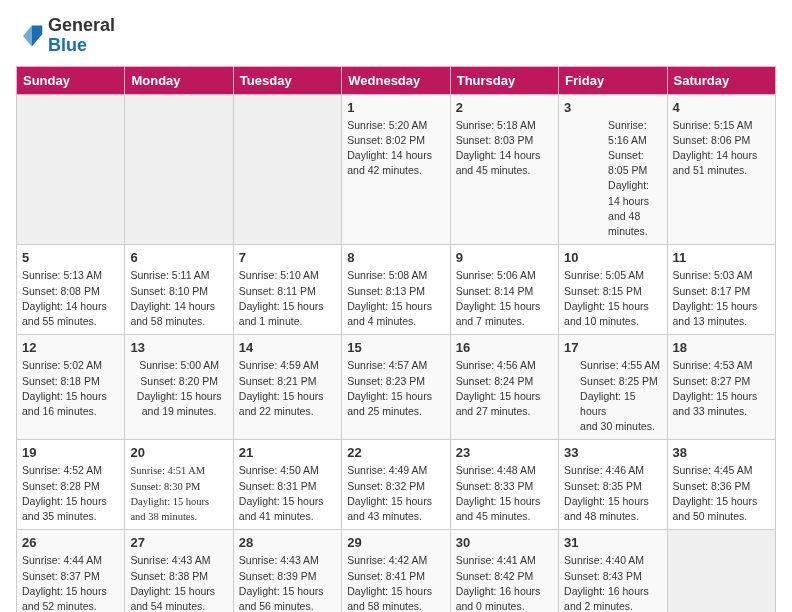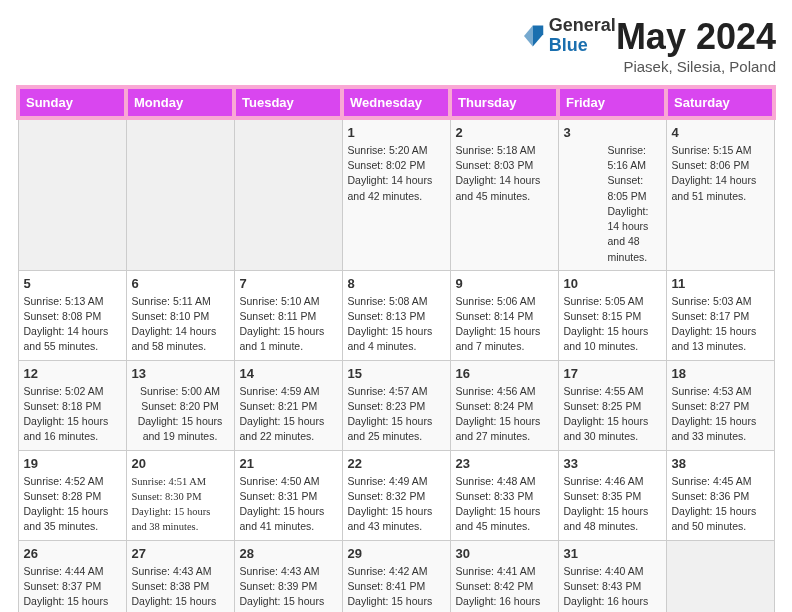--- a/index.html
+++ b/index.html
@@ -5,21 +5,21 @@
     * { box-sizing: border-box; margin: 0; padding: 0; }
     body {
       font-family: Arial, sans-serif;
       background: #fff;
       width: 792px;
       min-height: 612px;
       padding: 16px;
     }
     .header-area {
       display: flex;
-      justify-content: flex-end;
+      justify-content: flex-start;
       align-items: flex-start;
       margin-bottom: 10px;
     }
     .logo {
       display: flex;
       align-items: center;
       gap: 4px;
     }
     .logo-text {
       font-size: 18px;
@@ -43,27 +43,27 @@
     .calendar-subtitle {
       font-size: 15px;
       color: #555;
     }
     table {
       width: 100%;
       border-collapse: collapse;
       table-layout: fixed;
     }
     thead tr th {
-      background-color: #d946ef;
+      background-color: #be185d;
       color: #fff;
       text-align: left;
       padding: 6px 6px;
       font-size: 13px;
       font-weight: bold;
-      border: 4px solid #f9a8d4;
+      border: 1px solid #f9a8d4;
     }
     tbody tr td {
       border: 1px solid #ccc;
       vertical-align: top;
       padding: 5px 5px;
       min-height: 80px;
       height: 90px;
       font-size: 11px;
       color: #333;
       background: #fff;
@@ -97,24 +97,20 @@
       <polygon points="18,4 30,4 30,14 18,28 18,4" fill="#1a6faf"></polygon>
       <polygon points="18,4 18,28 8,16" fill="#1a6faf" opacity="0.6"></polygon>
     </svg>
     <div>
       <div class="logo-text">
         <span class="logo-general">General</span><br>
         <span class="logo-blue">Blue</span>
       </div>
     </div>
   </div>
-  <div class="title-area">
-    <div class="calendar-title">May 2024</div>
-    <div class="calendar-subtitle">Piasek, Silesia, Poland</div>
-  </div>
 </div>
 
 <table>
   <thead>
     <tr>
     <th>Sunday</th>
         <th>Monday</th>
         <th>Tuesday</th>
         <th>Wednesday</th>
         <th>Thursday</th>
@@ -238,21 +234,21 @@
         </td>
         <td>
           <div class="day-number">16</div>
           <div class="day-info" style="white-space: pre-line;">Sunrise: 4:56 AM
 Sunset: 8:24 PM
 Daylight: 15 hours
 and 27 minutes.</div>
         </td>
         <td>
           <div class="day-number">17</div>
-          <div class="day-info" style="white-space: pre-line;">Sunrise: 4:55 AM
+          <div class="day-info" style="white-space: pre-line; margin-left: 16px;">Sunrise: 4:55 AM
 Sunset: 8:25 PM
 Daylight: 15 hours
 and 30 minutes.</div>
         </td>
         <td>
           <div class="day-number">18</div>
           <div class="day-info" style="white-space: pre-line;">Sunrise: 4:53 AM
 Sunset: 8:27 PM
 Daylight: 15 hours
 and 33 minutes.</div>

